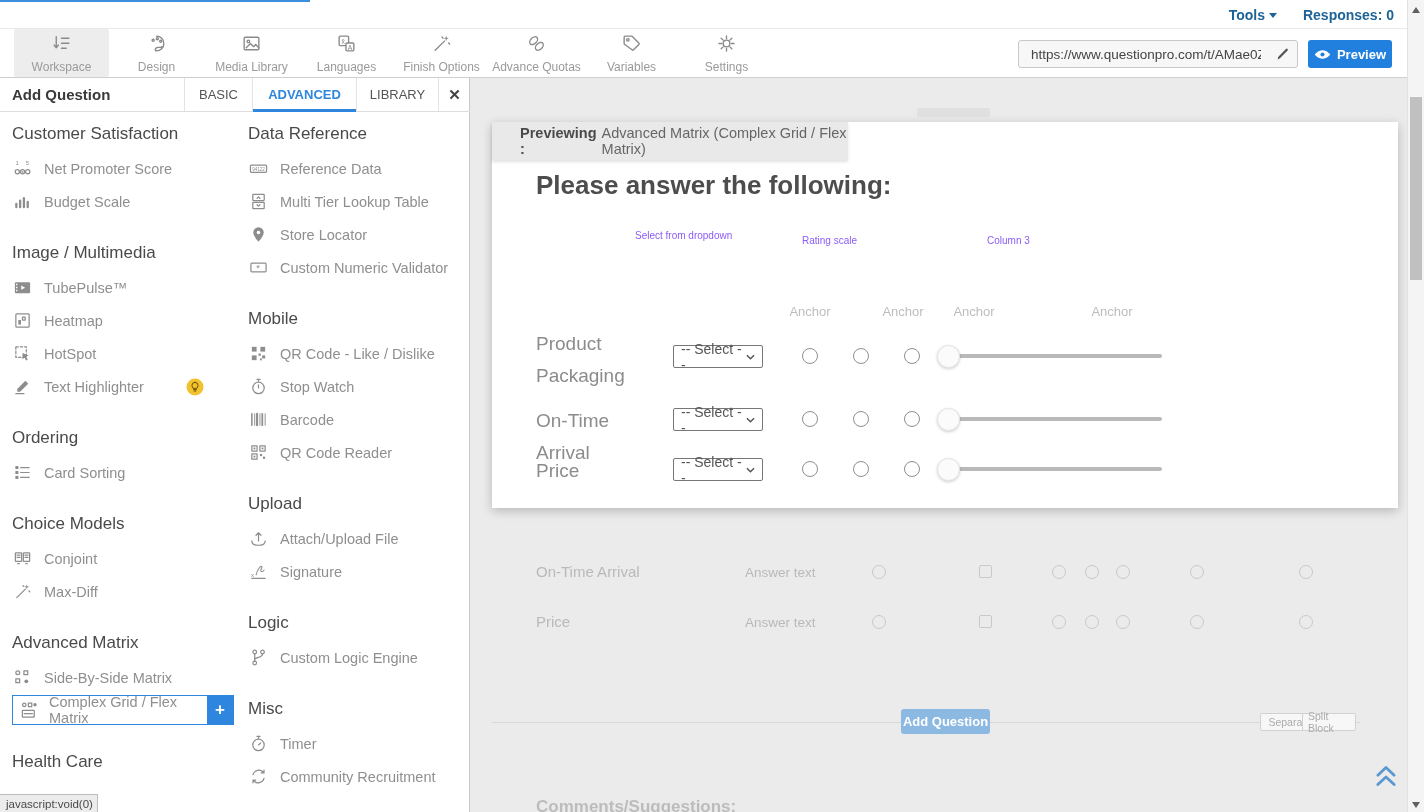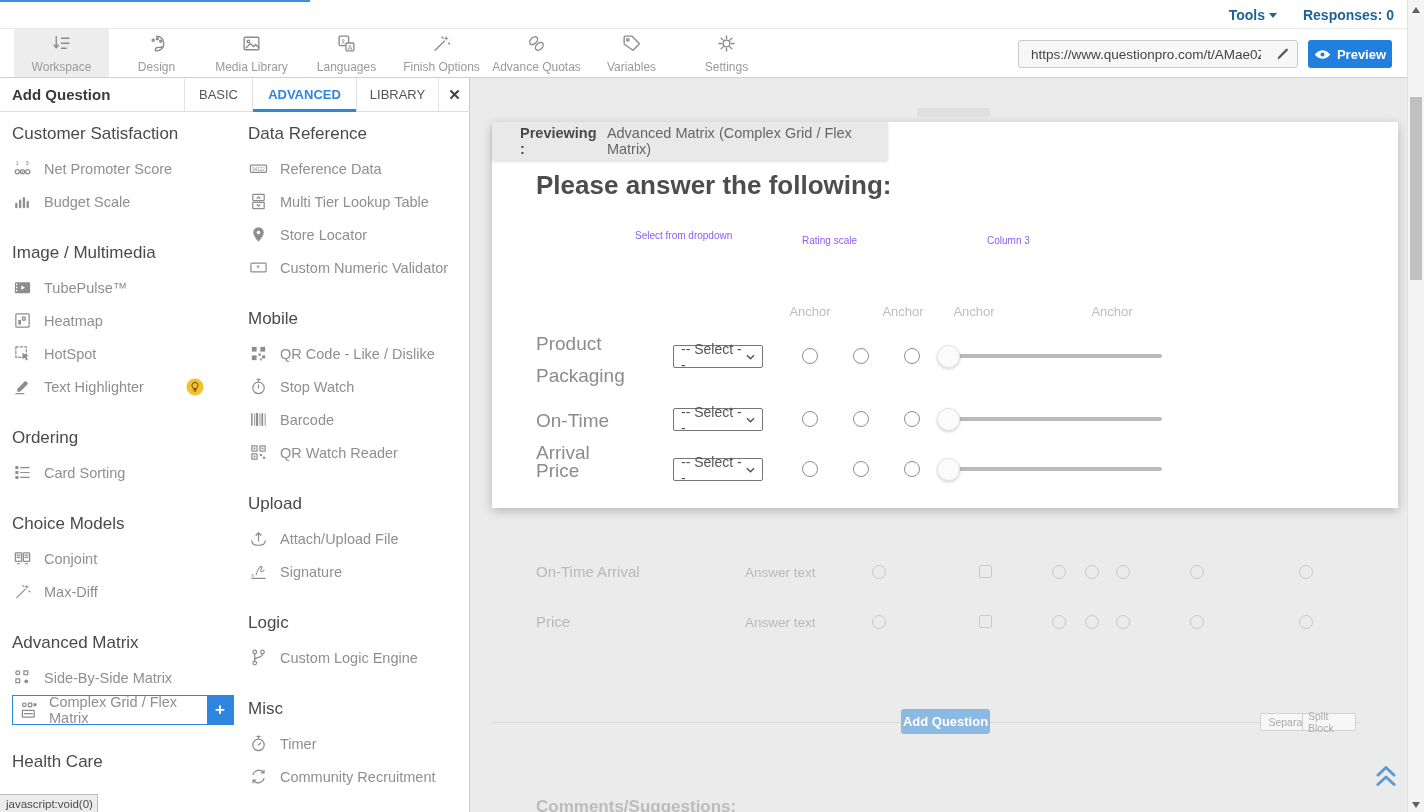--- a/index.html
+++ b/index.html
@@ -78,21 +78,21 @@
   .mini-btn { position:absolute; top:635px; height:18px; border:1px solid #d2d2d2; background:#f7f7f7;
     color:#ababab; font-size:10.5px; border-radius:2px; display:flex; align-items:center; justify-content:center;
     gap:3px; cursor:pointer; padding:0 5px; }
   .sep-btn { left:790px; width:60px; } .split-btn { left:832px; width:54px; }
   .chevrons { position:absolute; left:902px; top:682px; cursor:pointer; }
   .comments { position:absolute; left:66px; top:719px; font-size:17px; font-weight:bold; color:#bcbcbc; }
 
   
   .modal { position:absolute; left:22px; top:44px; width:906px; height:386px; background:#fff;
     box-shadow:0 3px 10px rgba(0,0,0,.22); }
-  .banner { position:absolute; left:0; top:0; width:396px; height:38px; background:#e9e9e9;
+  .banner { position:absolute; left:0; top:0; width:356px; height:38px; background:#e9e9e9;
     box-shadow:0 2px 3px rgba(0,0,0,.12); display:flex; align-items:center; padding-left:28px;
     font-size:14.5px; color:#666; }
   .banner b { color:#4a4a4a; margin-right:5px; }
   .q-title { position:absolute; left:44px; top:48px; font-size:26px; color:#4d4d4d;font-weight:bold; }
   .col-h { position:absolute; font-size:10px; color:#8b5cf6; text-align:left; }
   .col-h.h0 { left:143px; top:100px; width:150px; line-height:27px; }
   .col-h.h1 { left:310px; top:113px; width:105px; }
   .col-h.h2 { left:495px; top:113px; width:120px; }
   .anchor { position:absolute; top:182px; width:46px; text-align:center; font-size:13px; color:#bdbdbd; }
   .m-label { position:absolute; left:44px; width:112px; font-size:19px; color:#8c8c8c; line-height:32px; }
@@ -432,21 +432,21 @@
             <rect x="3" y="3" width="5.5" height="5.5"></rect>
             <rect x="4.8" y="4.8" width="1.9" height="1.9" fill="currentColor" stroke="none"></rect>
             <rect x="11.5" y="3" width="5.5" height="5.5"></rect>
             <rect x="13.3" y="4.8" width="1.9" height="1.9" fill="currentColor" stroke="none"></rect>
             <rect x="3" y="11.5" width="5.5" height="5.5"></rect>
             <rect x="4.8" y="13.3" width="1.9" height="1.9" fill="currentColor" stroke="none"></rect>
             <rect x="11.5" y="11.5" width="2.3" height="2.3" fill="currentColor" stroke="none"></rect>
             <rect x="14.7" y="14.4" width="2.3" height="2.3" fill="currentColor" stroke="none"></rect>
           </svg>
         </span>
-        <span>QR Watch Reader</span>
+        <span>QR Code Reader</span>
       </div>
       <div class="sec-heading">Upload</div>
       <div class="sb-item">
         <span class="ic">
           <svg viewBox="0 0 20 20" width="19" height="19" fill="none" stroke="currentColor" stroke-width="1.3" stroke-linecap="round" stroke-linejoin="round">
             <path d="M10 12.5V4M7.4 6.6L10 4l2.6 2.6"></path>
             <path d="M3 12.5c0 3.2 2.2 4.6 7 4.6s7-1.4 7-4.6"></path>
           </svg>
         </span>
         <span>Attach/Upload File</span>

